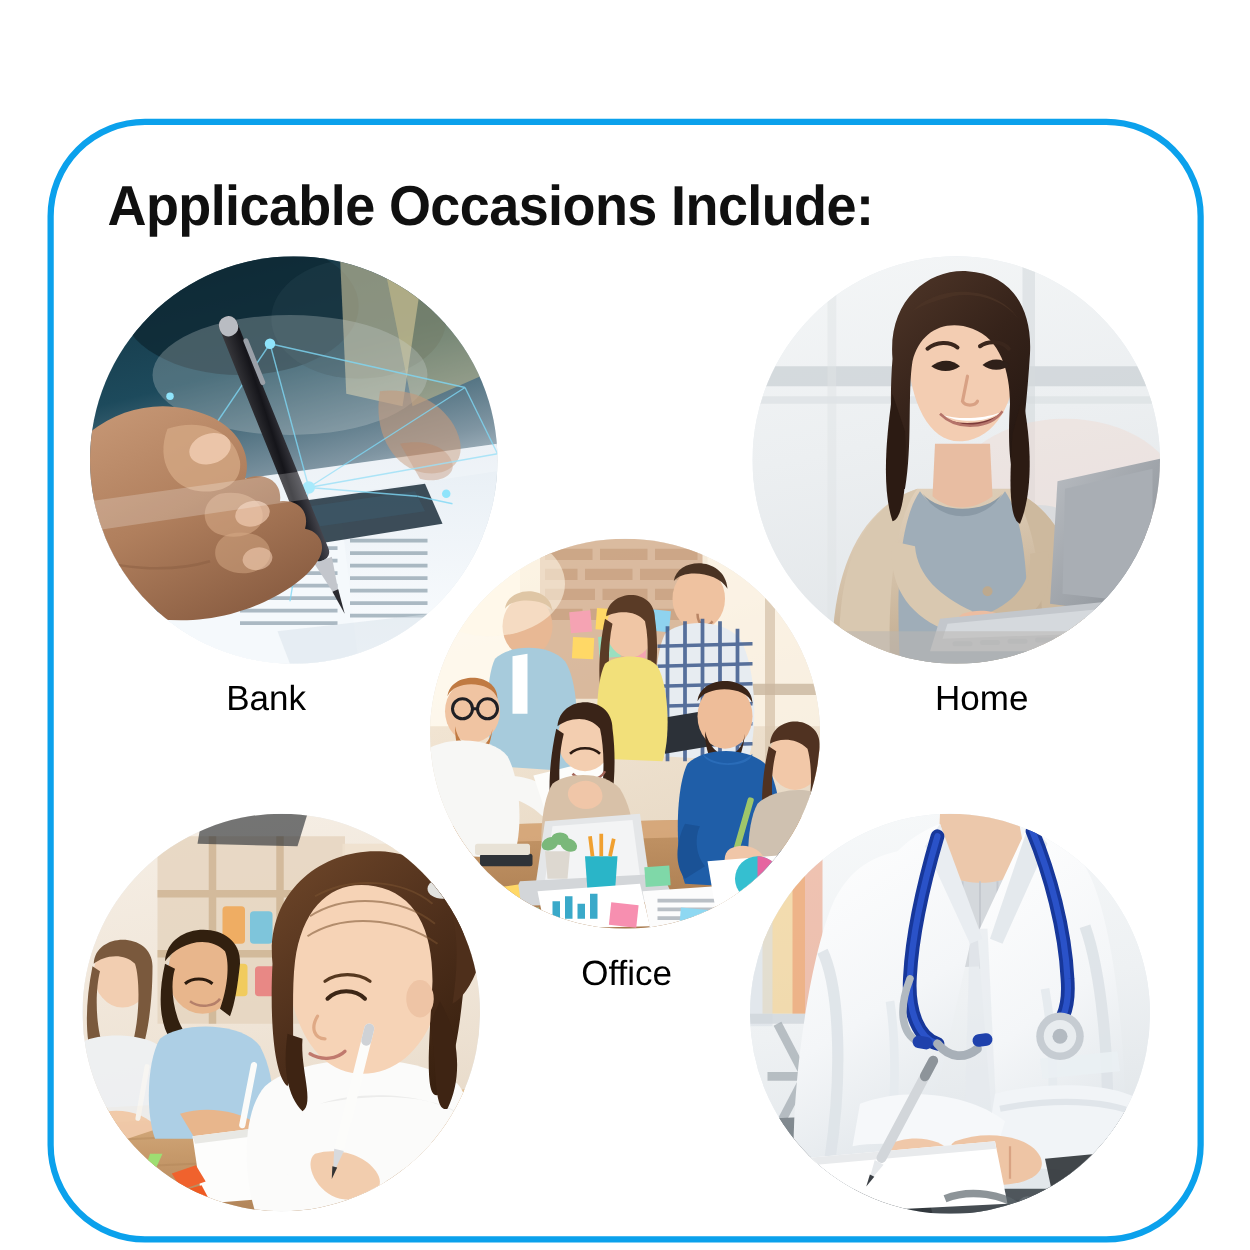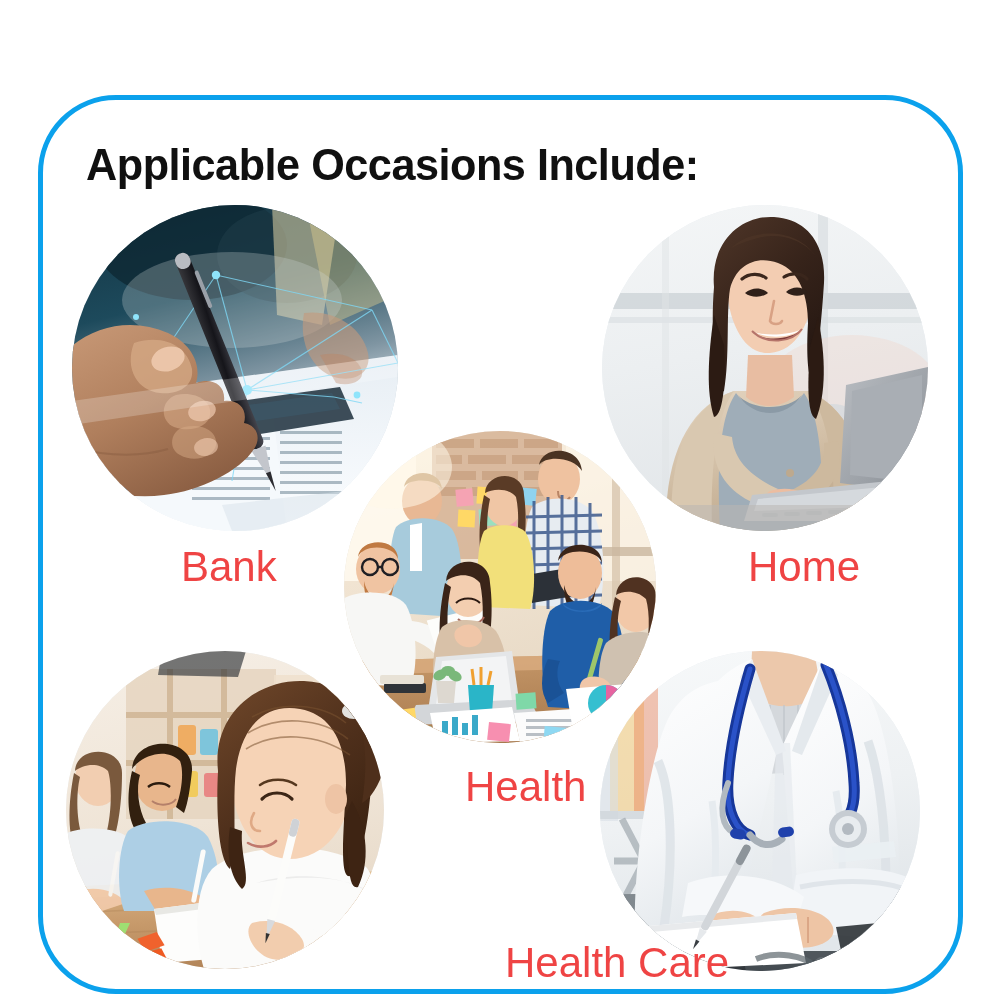--- a/index.html
+++ b/index.html
@@ -57,22 +57,22 @@
     box-shadow:0 0 0 11px #ffffff;
     pointer-events:none;
   }
   .h-office{left:344px;top:388px;width:312px;height:312px;}
   .h-school{left:66px; top:608px;width:318px;height:318px;}
   .h-health{left:600px;top:608px;width:320px;height:320px;}
 
   
   .label{
     position:absolute;
-    font-size:42px;
-    color:#ef4444;
+    font-size:28px;
+    color:#000000;
     white-space:nowrap;
     font-weight:400;
   }
   .l-bank   {left:181px; top:500px;}
   .l-home   {left:748px; top:500px;text-align:right;}
   .l-office {left:465px; top:720px;}
   .l-school {left:339px; top:896px;}
   .l-health {left:505px; top:896px;}
 </style>
 </head>
@@ -468,21 +468,21 @@
 
       <rect x="52" y="278" width="20" height="18" fill="#ffd866" transform="rotate(-8 62 287)"></rect>
       <rect x="144" y="292" width="22" height="18" fill="#f78fb0" transform="rotate(6 155 301)"></rect>
       <rect x="172" y="262" width="20" height="16" fill="#7fd8a8" transform="rotate(-4 182 270)"></rect>
       <rect x="200" y="296" width="22" height="16" fill="#8ed8f2" transform="rotate(5 211 304)"></rect>
       <rect x="68" y="296" width="20" height="16" fill="#9adfc0" transform="rotate(-6 78 304)"></rect>
 
       <ellipse cx="48" cy="36" rx="60" ry="42" fill="#fff8e8" opacity="0.55"></ellipse>
     </svg>
   </div>
-  <div class="label l-office">Health</div>
+  <div class="label l-office">Office</div>
 
   <div class="halo h-school"></div>
   <div class="photo p-school">
     <svg viewBox="0 0 318 318" preserveAspectRatio="xMidYMid slice">
       <defs>
         <linearGradient id="schBg" x1="0" y1="0" x2="0.2" y2="1">
           <stop offset="0%" stop-color="#f6efe6"></stop>
           <stop offset="60%" stop-color="#efe4d6"></stop>
           <stop offset="100%" stop-color="#e6d8c6"></stop>
         </linearGradient>
@@ -730,15 +730,14 @@
       </g>
 
       <path d="M236 276 L320 268 L320 308 L244 314 Z" fill="#22272b" opacity="0.85"></path>
 
       <g fill="none" stroke="#5d666c" stroke-width="6" opacity="0.7">
         <path d="M156 308 C176 300 204 304 216 316"></path>
       </g>
       <circle cx="222" cy="314" r="8" fill="#6d767c" opacity="0.7"></circle>
     </svg>
   </div>
-  <div class="label l-health">Health Care</div>
 
 </div>
 
 </body></html>

